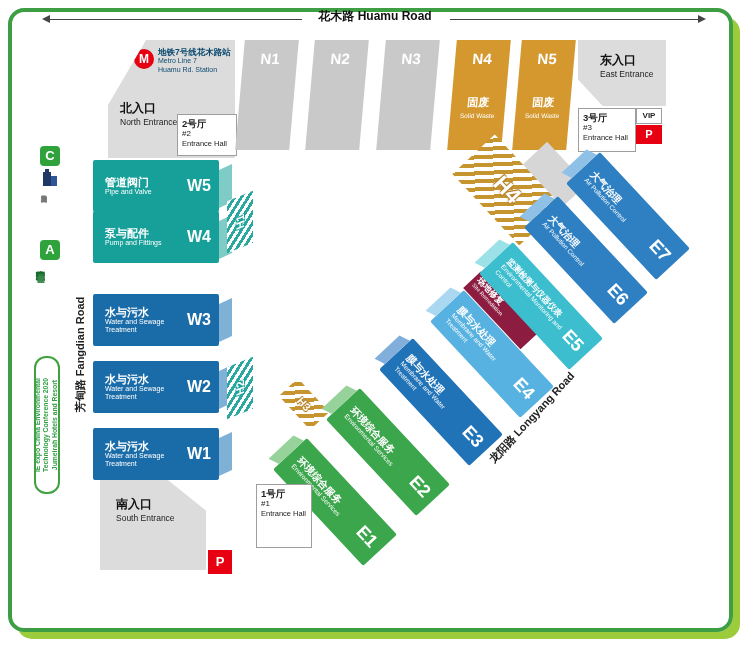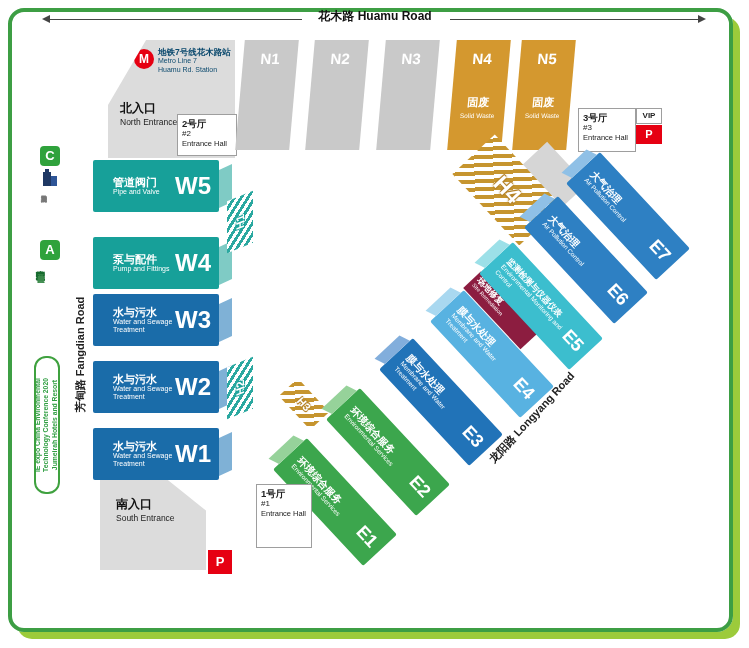--- a/index.html
+++ b/index.html
@@ -67,30 +67,30 @@
          color:#fff;text-align:center;box-sizing:border-box;padding-top:10px;}
   .nnum{font-size:15px;font-weight:bold;}
   .nzh{margin-top:28px;font-size:11px;font-weight:bold;}
   .nen{font-size:6.5px;margin-top:2px;}
   .n1{left:240px;top:40px;} .n2{left:310px;top:40px;} .n3{left:381px;top:40px;}
   .n4,.n5{background:#D4982F;}
   .n4{left:452px;top:40px;} .n5{left:517px;top:40px;}
 
   
   .whall{position:absolute;left:93px;width:126px;height:52px;background:var(--c);
-         display:flex;align-items:center;box-sizing:border-box;padding:0 4px 0 20px;border-radius:2px;}
+         display:flex;align-items:center;box-sizing:border-box;padding:0 4px 0 12px;border-radius:2px;}
   .whall::after{content:"";position:absolute;right:-13px;top:7px;bottom:7px;width:13px;
                 background:var(--t);transform:skewY(-24deg);}
   .wtxt{flex:1;color:#fff;line-height:1.15;}
   .whall .zh{font-size:11px;font-weight:bold;}
   .whall .en{font-size:7px;}
   .whall .num,.ehall .num{flex-shrink:0;color:#fff;font-weight:800;}
-  .whall .num{font-size:24px;padding-right:4px;}
+  .whall .num{font-size:16px;padding-right:4px;}
   .w5{top:160px;--c:#17A099;--t:#7FCBC5;}
-  .w4{top:237px;justify-content:center;--c:#17A099;--t:#7FCBC5;}
+  .w4{top:211px;justify-content:center;--c:#17A099;--t:#7FCBC5;}
   .w3{top:294px;--c:#1A6CA9;--t:#7FB1D6;}
   .w2{top:361px;--c:#1A6CA9;--t:#7FB1D6;}
   .w1{top:428px;--c:#1A6CA9;--t:#7FB1D6;}
 
   
   .ehall{position:absolute;width:132px;height:46px;background:var(--c);transform:rotate(47deg);
          display:flex;align-items:center;box-sizing:border-box;padding:0 6px 0 10px;border-radius:2px;}
   .ehall::before{content:"";position:absolute;left:-11px;top:6px;bottom:6px;width:11px;
                  background:var(--t);transform:skewY(-20deg);}
   .etxt{flex:1;color:#fff;line-height:1.12;}
@@ -189,20 +189,26 @@
     <div class="nnum">N4</div>
     <div class="nzh">固废</div>
     <div class="nen">Solid Waste</div>
   </div>
   <div class="nhall n5">
     <div class="nnum">N5</div>
     <div class="nzh">固废</div>
     <div class="nen">Solid Waste</div>
   </div>
 
+  <div class="gshape east">
+    <div class="enttxt">
+      <div class="ent-zh">东入口</div>
+      <div class="ent-en">East Entrance</div>
+    </div>
+  </div>
   <div class="ehbox box3">
     <div class="t1">3号厅</div>
     <div class="t2">#3</div>
     <div class="t3">Entrance Hall</div>
   </div>
   <div class="vipbox">
     <div class="viplabel">VIP</div>
     <div class="vipp">P</div>
   </div>
 

